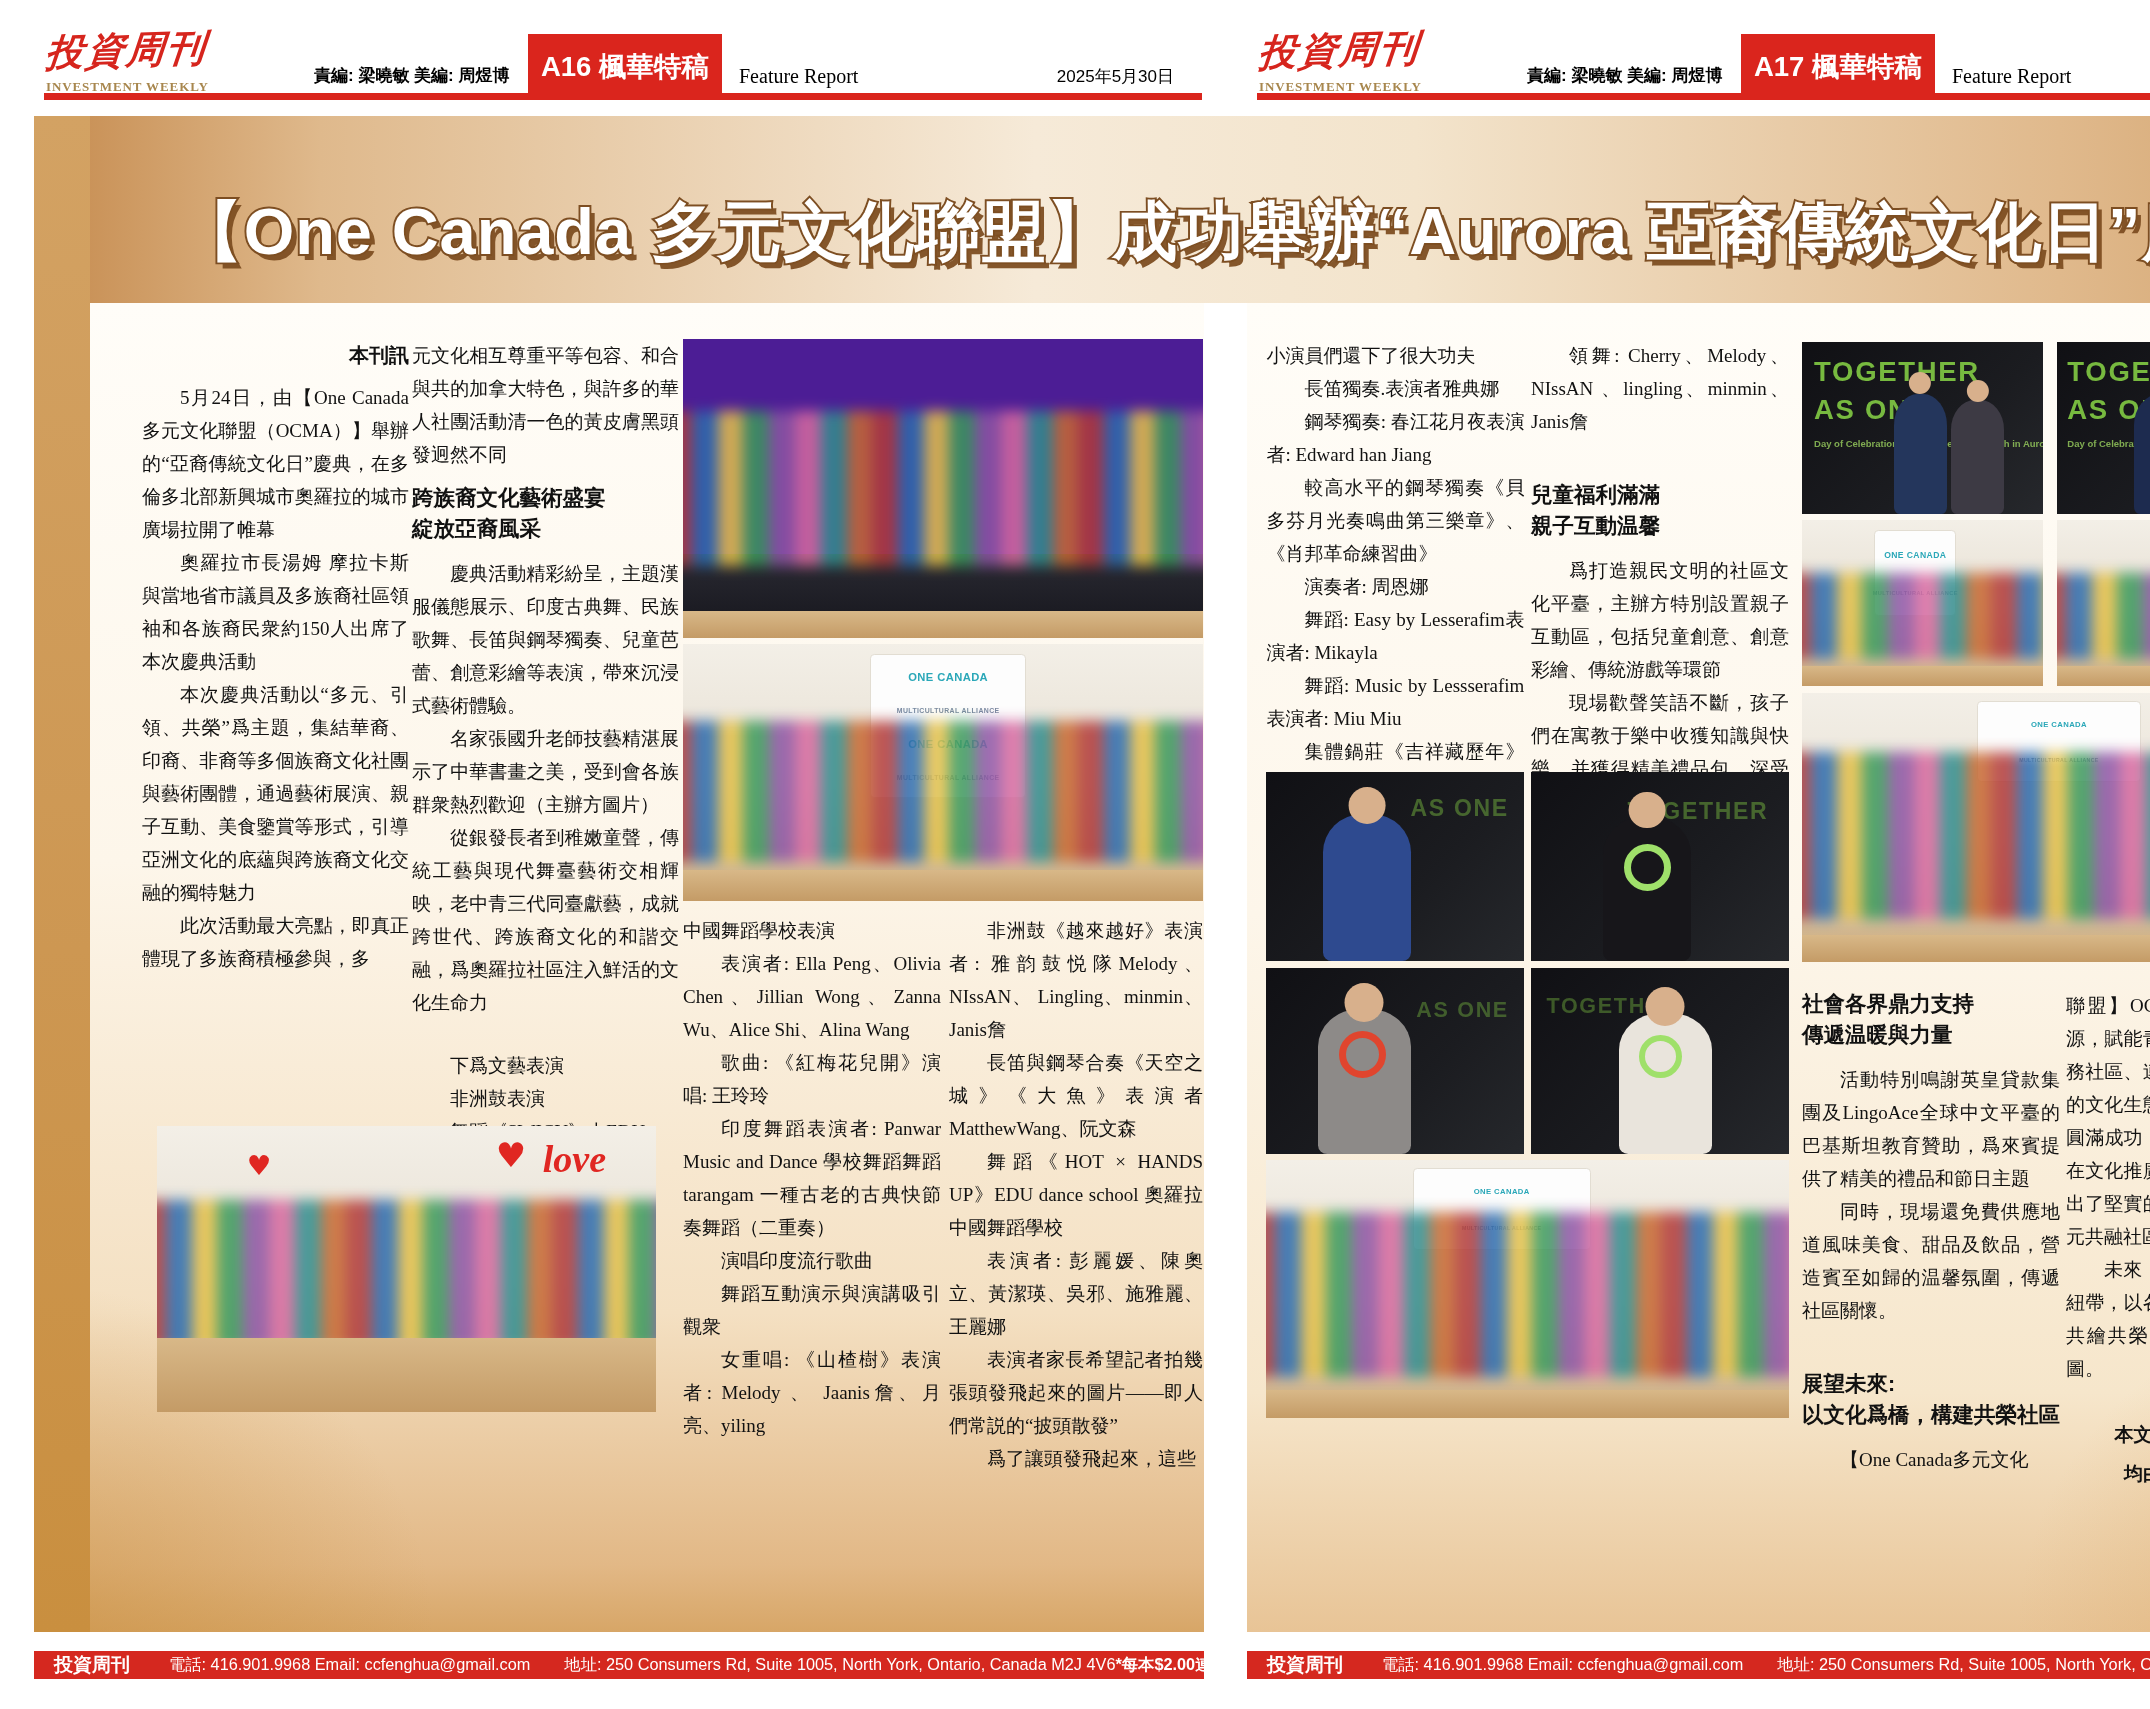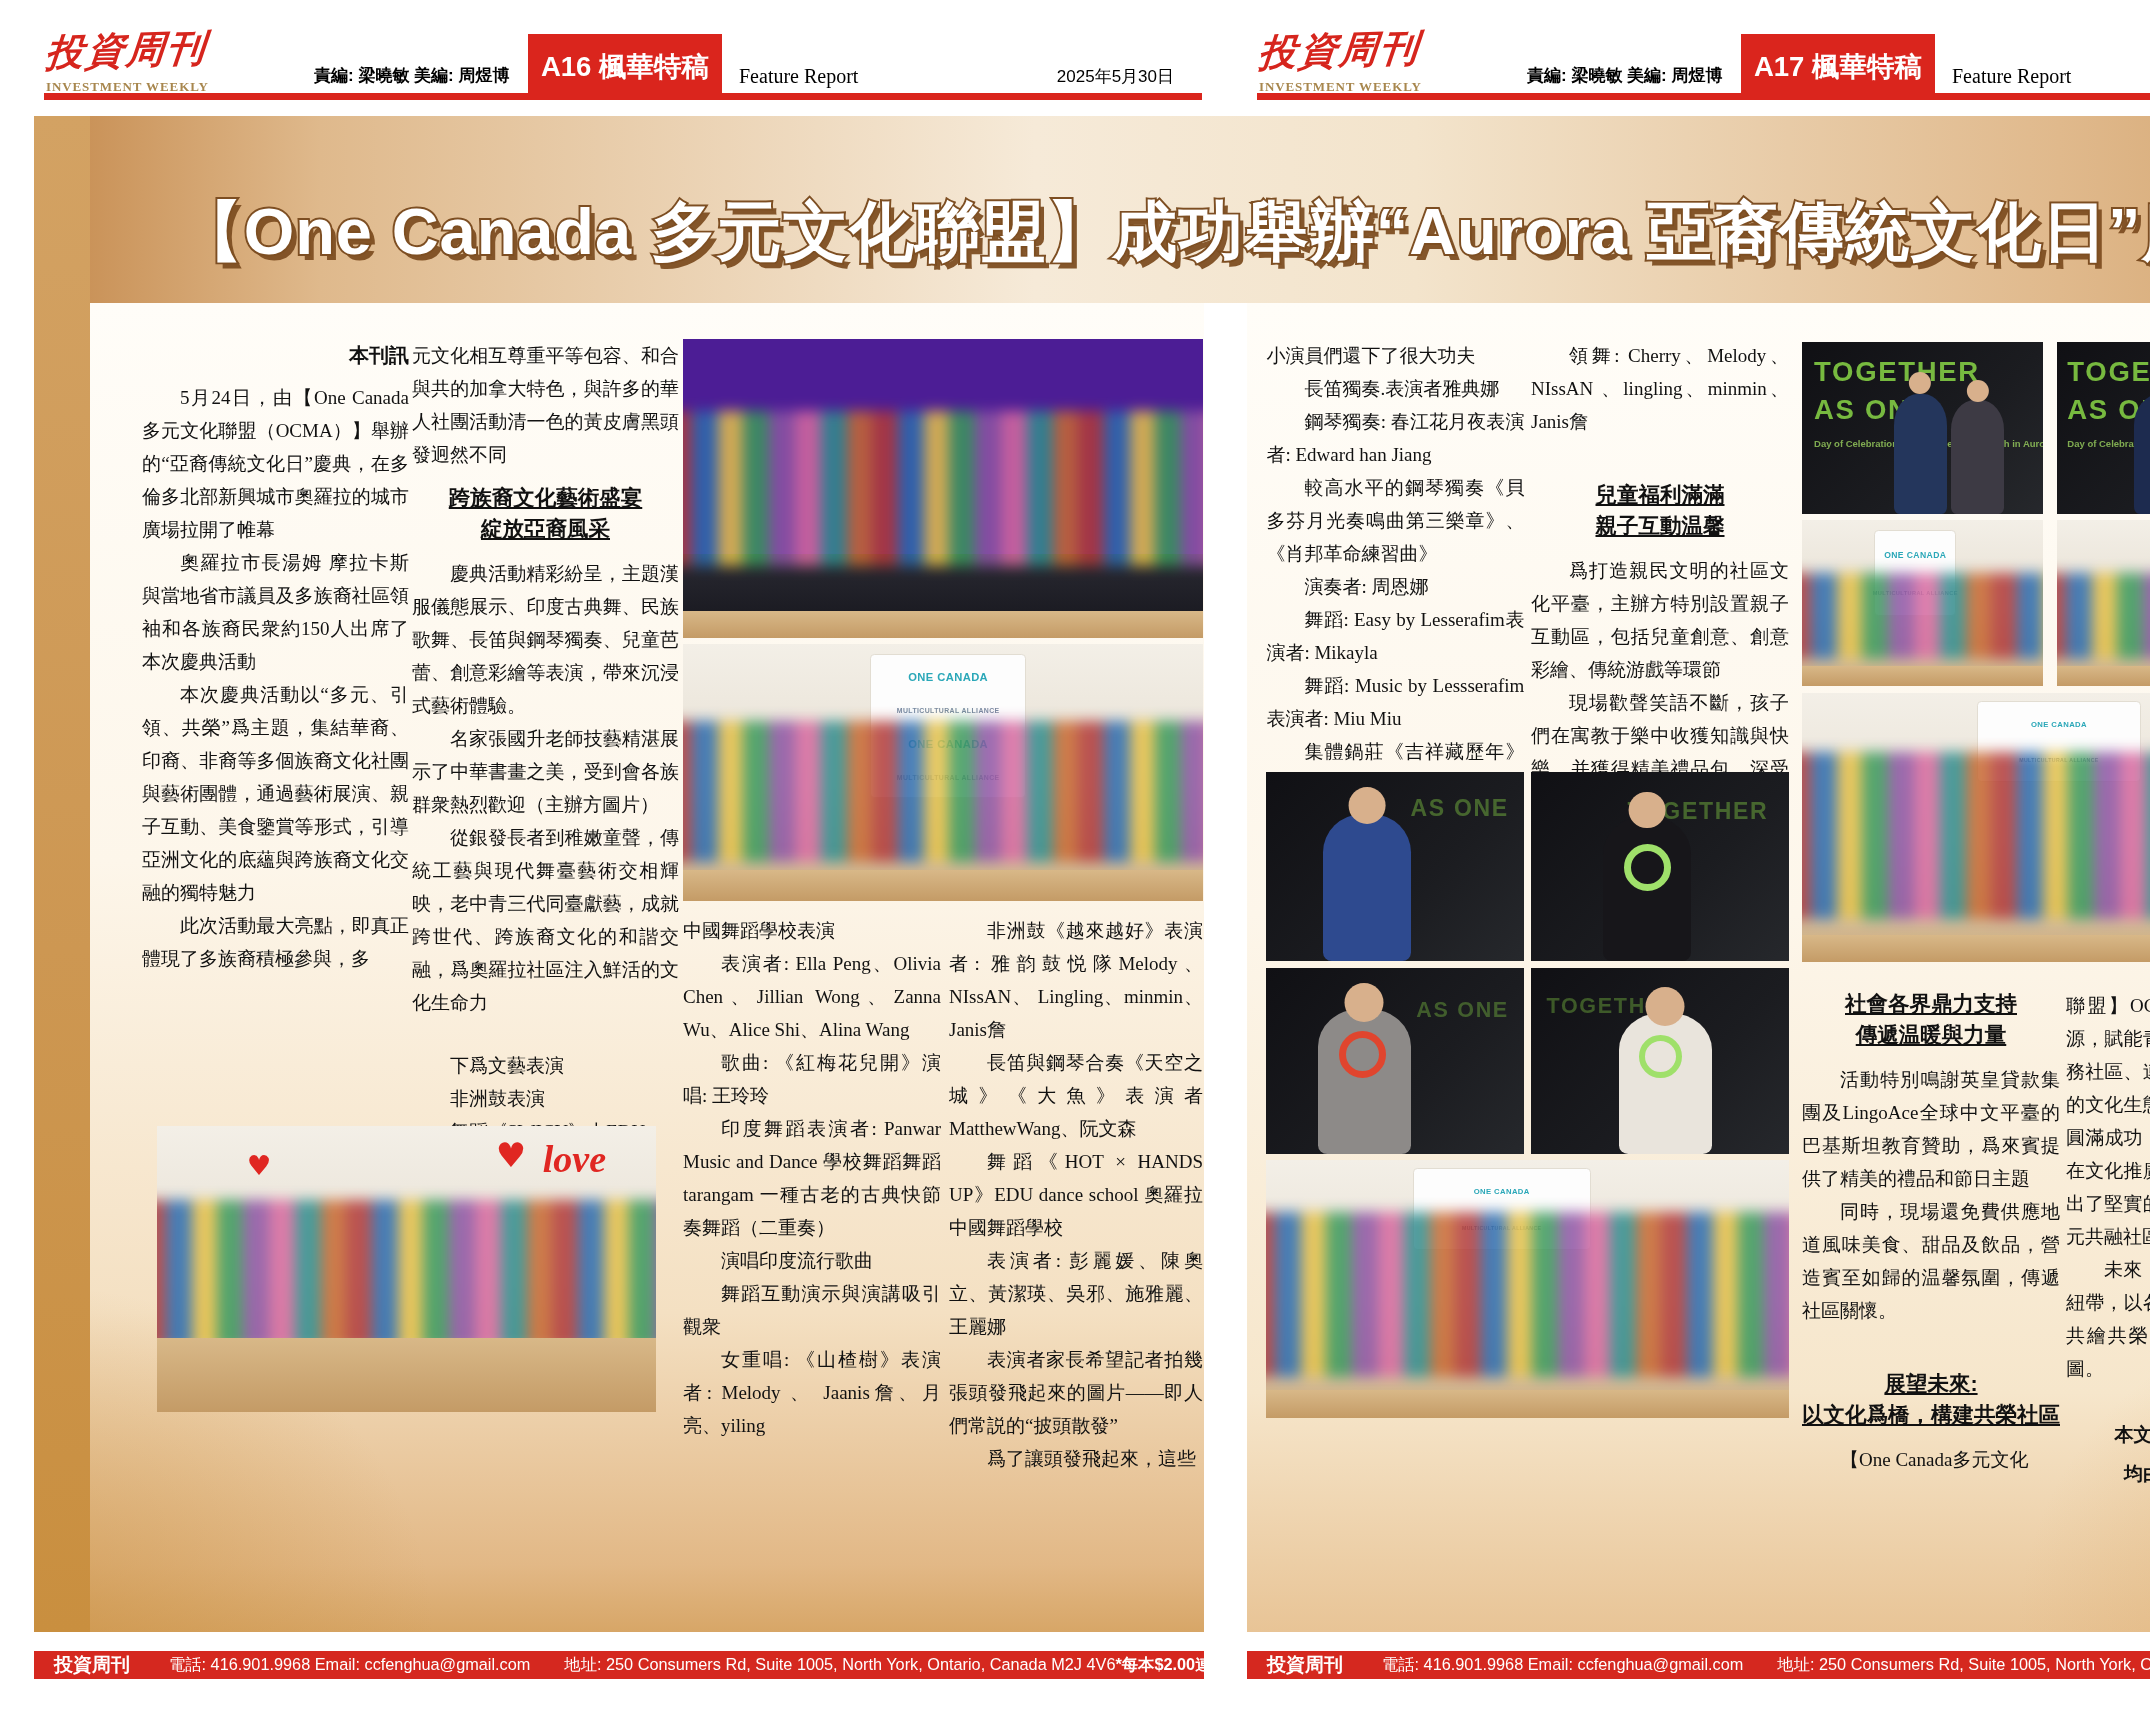--- a/index.html
+++ b/index.html
@@ -76,21 +76,21 @@
   }
   .redrule{position:absolute;left:9.5px;right:1.7px;top:93px;height:6.5px;background:#da251d;}
 
   
   .col{position:absolute;font-size:19px;line-height:33px;text-align:justify;}
   .p{margin:0;text-indent:2em;}
   .p.noind{text-indent:0;}
   .byline{font-family:"Liberation Sans","DejaVu Sans",sans-serif;font-weight:700;
     font-size:20px;text-align:right;margin-bottom:8.6px;}
   .colhead{font-family:"Liberation Sans","DejaVu Sans",sans-serif;font-weight:700;
-    font-size:21.5px;line-height:31px;text-align:center;text-indent:0;margin:0;text-decoration:underline;}
+    font-size:21.5px;line-height:31px;text-align:left;text-indent:0;margin:0;}
   .headgrp{margin:12px 0;}
   .gap{height:30px;}
   .credit{font-family:"Liberation Sans","DejaVu Sans",sans-serif;font-weight:700;
     font-size:19px;line-height:39px;text-align:center;text-indent:0;margin:0;}
 
   
   .ph{position:absolute;overflow:hidden;background:#4c1d95;}
   .ph.light{background:linear-gradient(180deg,#f3efe7 0%,#e6dfd2 55%,#d9cdb8 75%,#caa36e 100%);}
   .crowdband{
     position:absolute;left:-17px;right:-17px;

